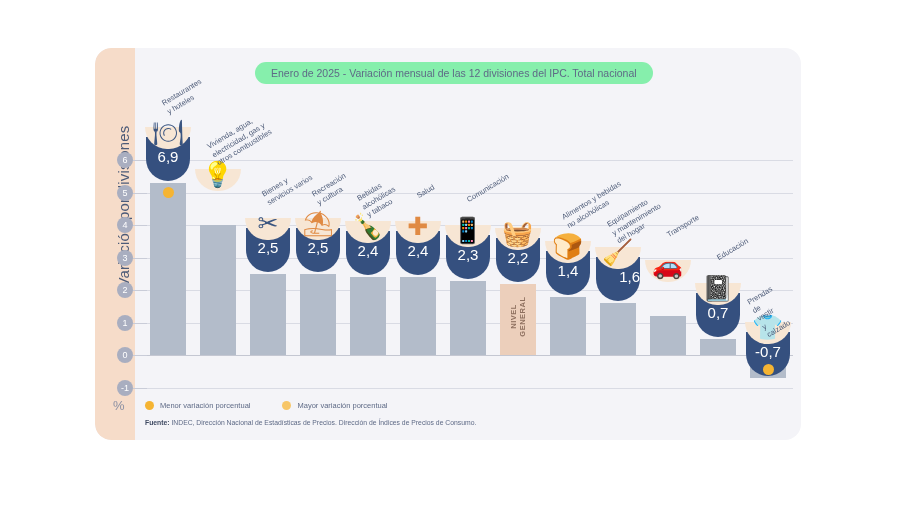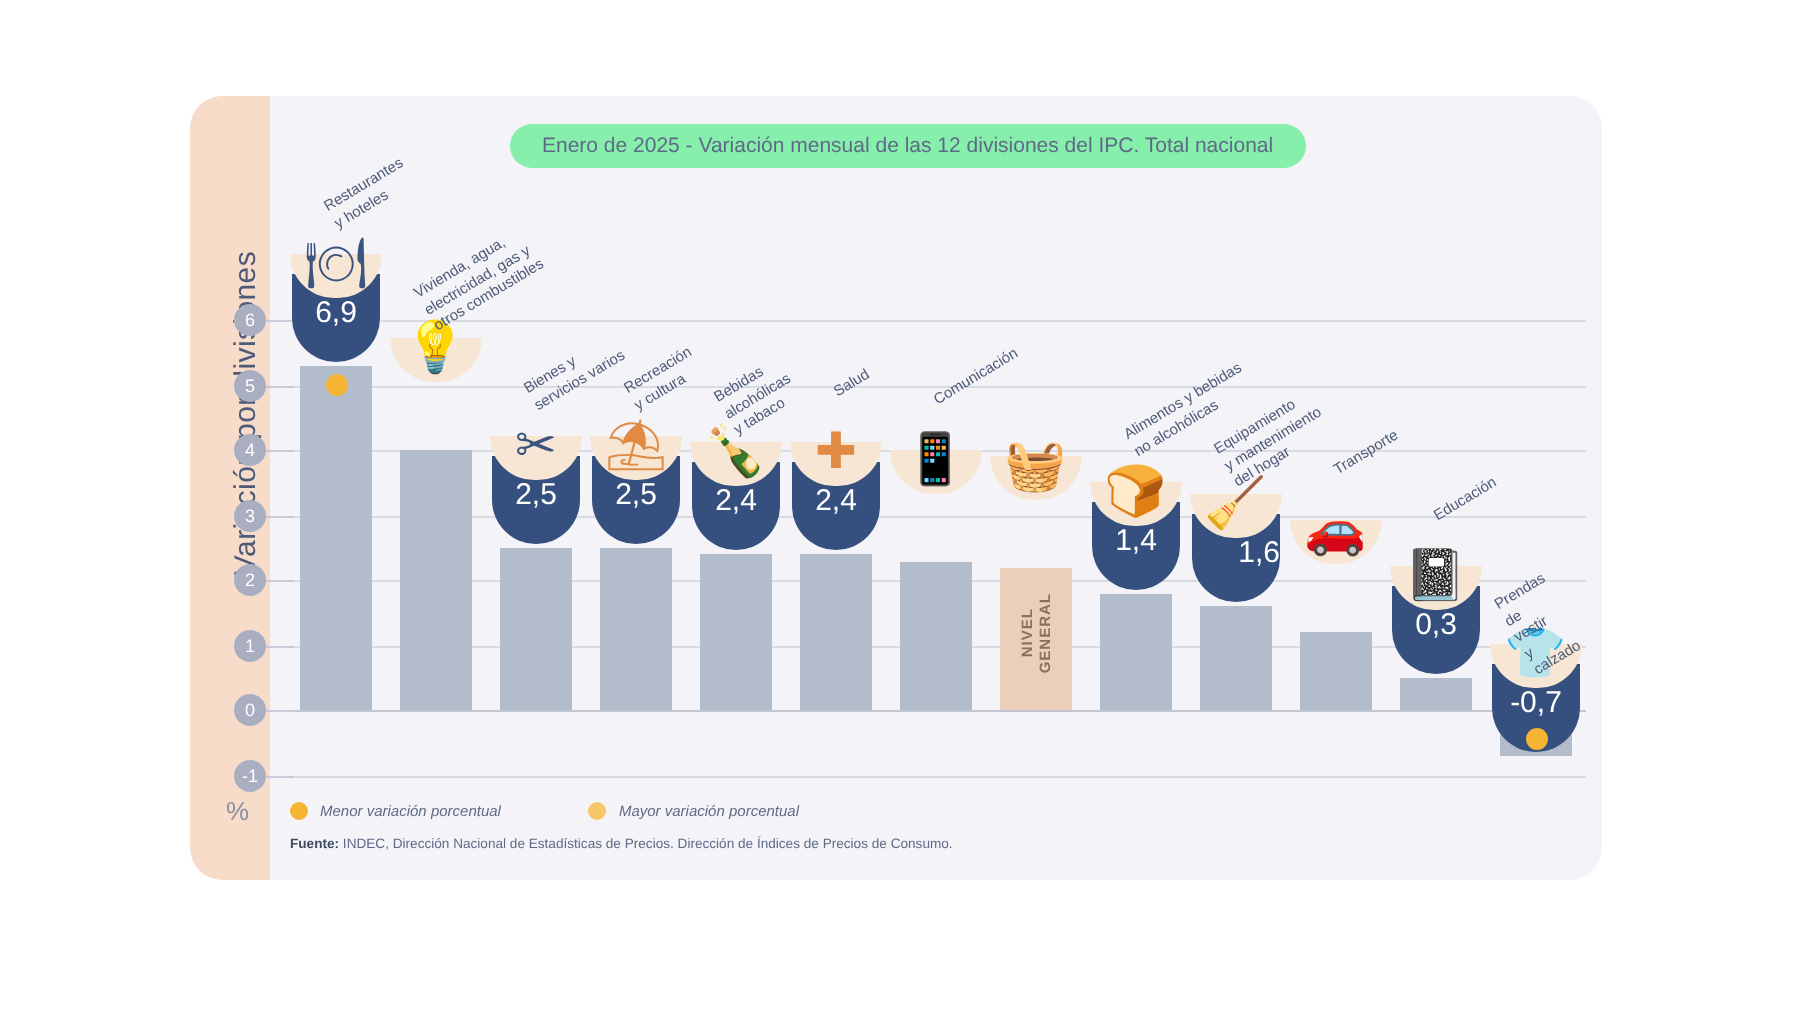--- a/index.html
+++ b/index.html
@@ -107,21 +107,21 @@
     position:absolute;
     font-size:7.5px;line-height:9.5px;color:#4d5b78;
     transform-origin:left bottom;
     transform:rotate(-31deg);
     white-space:pre-line;
     text-align:left;
   }
 
   
   .legend{
-    position:absolute;left:50px;bottom:30px;display:flex;gap:44px;align-items:flex-end;font-style:italic;
+    position:absolute;left:50px;bottom:30px;display:flex;gap:32px;align-items:flex-end;
   }
   .legend-item{display:flex;align-items:center;gap:6px;}
   .legend-dot{width:9px;height:9px;border-radius:50%;background:#f5b433;}
   .legend-dot.light{background:#f7c668;}
   .legend-text{font-size:7.5px;color:#5e6a86;}
   .source{
     position:absolute;left:50px;bottom:14px;font-size:6.8px;color:#5e6a86;
   }
   .source b{color:#3f4a63;}
 </style>
@@ -217,27 +217,33 @@
         <div class="bar" style="left: 257px; top: 229.257px; width: 36px; height: 78.1714px;"></div>
         <div class="badge" style="left: 253px; top: 183.257px;">
           <span>2,4</span>
         </div>
         <div class="icon-art" style="left: 247px; top: 149.257px;">
           <div class="bowl" style="bottom: -4px;"></div>
           <div class="icon-glyph orange" style="position: relative;">✚</div>
         </div>
         <div class="cat-label" style="left: 277px; top: 143.257px;">Salud</div>
         <div class="bar" style="left: 307px; top: 232.514px; width: 36px; height: 74.9143px;"></div>
+        <div class="badge" style="left: 303px; top: 186.514px;">
+          <span>2,3</span>
+        </div>
         <div class="icon-art" style="left: 297px; top: 152.514px;">
           <div class="bowl" style="bottom: -4px;"></div>
           <div class="icon-glyph" style="position: relative;">📱</div>
         </div>
         <div class="cat-label" style="left: 327px; top: 146.514px;">Comunicación</div>
         <div class="bar general" style="left: 357px; top: 235.771px; width: 36px; height: 71.6571px;">
           <div class="bar-caption">NIVEL GENERAL</div>
+        </div>
+        <div class="badge" style="left: 353px; top: 189.771px;">
+          <span>2,2</span>
         </div>
         <div class="icon-art" style="left: 347px; top: 155.771px;">
           <div class="bowl" style="bottom: -4px;"></div>
           <div class="icon-glyph orange" style="position: relative;">🧺</div>
         </div>
         <div class="bar" style="left: 407px; top: 248.8px; width: 36px; height: 58.6286px;"></div>
         <div class="badge" style="left: 403px; top: 202.8px;">
           <span>1,4</span>
         </div>
         <div class="icon-art" style="left: 397px; top: 168.8px;">
@@ -258,21 +264,21 @@
 y mantenimiento
 del hogar</div>
         <div class="bar" style="left: 507px; top: 268.343px; width: 36px; height: 39.0857px;"></div>
         <div class="icon-art" style="left: 497px; top: 188.343px;">
           <div class="bowl" style="bottom: -4px;"></div>
           <div class="icon-glyph" style="position: relative;">🚗</div>
         </div>
         <div class="cat-label" style="left: 527px; top: 182.343px;">Transporte</div>
         <div class="bar" style="left: 557px; top: 291.143px; width: 36px; height: 16.2857px;"></div>
         <div class="badge" style="left: 553px; top: 245.143px;">
-          <span>0,3</span>
+          <span>0,7</span>
         </div>
         <div class="icon-art" style="left: 547px; top: 211.143px;">
           <div class="bowl" style="bottom: -4px;"></div>
           <div class="icon-glyph orange" style="position: relative;">📓</div>
         </div>
         <div class="cat-label" style="left: 577px; top: 205.143px;">Educación</div>
         <div class="bar" style="left: 607px; top: 307.429px; width: 36px; height: 22.8px;"></div>
         <div class="badge" style="left: 603px; top: 284.229px;">
           <span>-0,7</span>
         </div>

